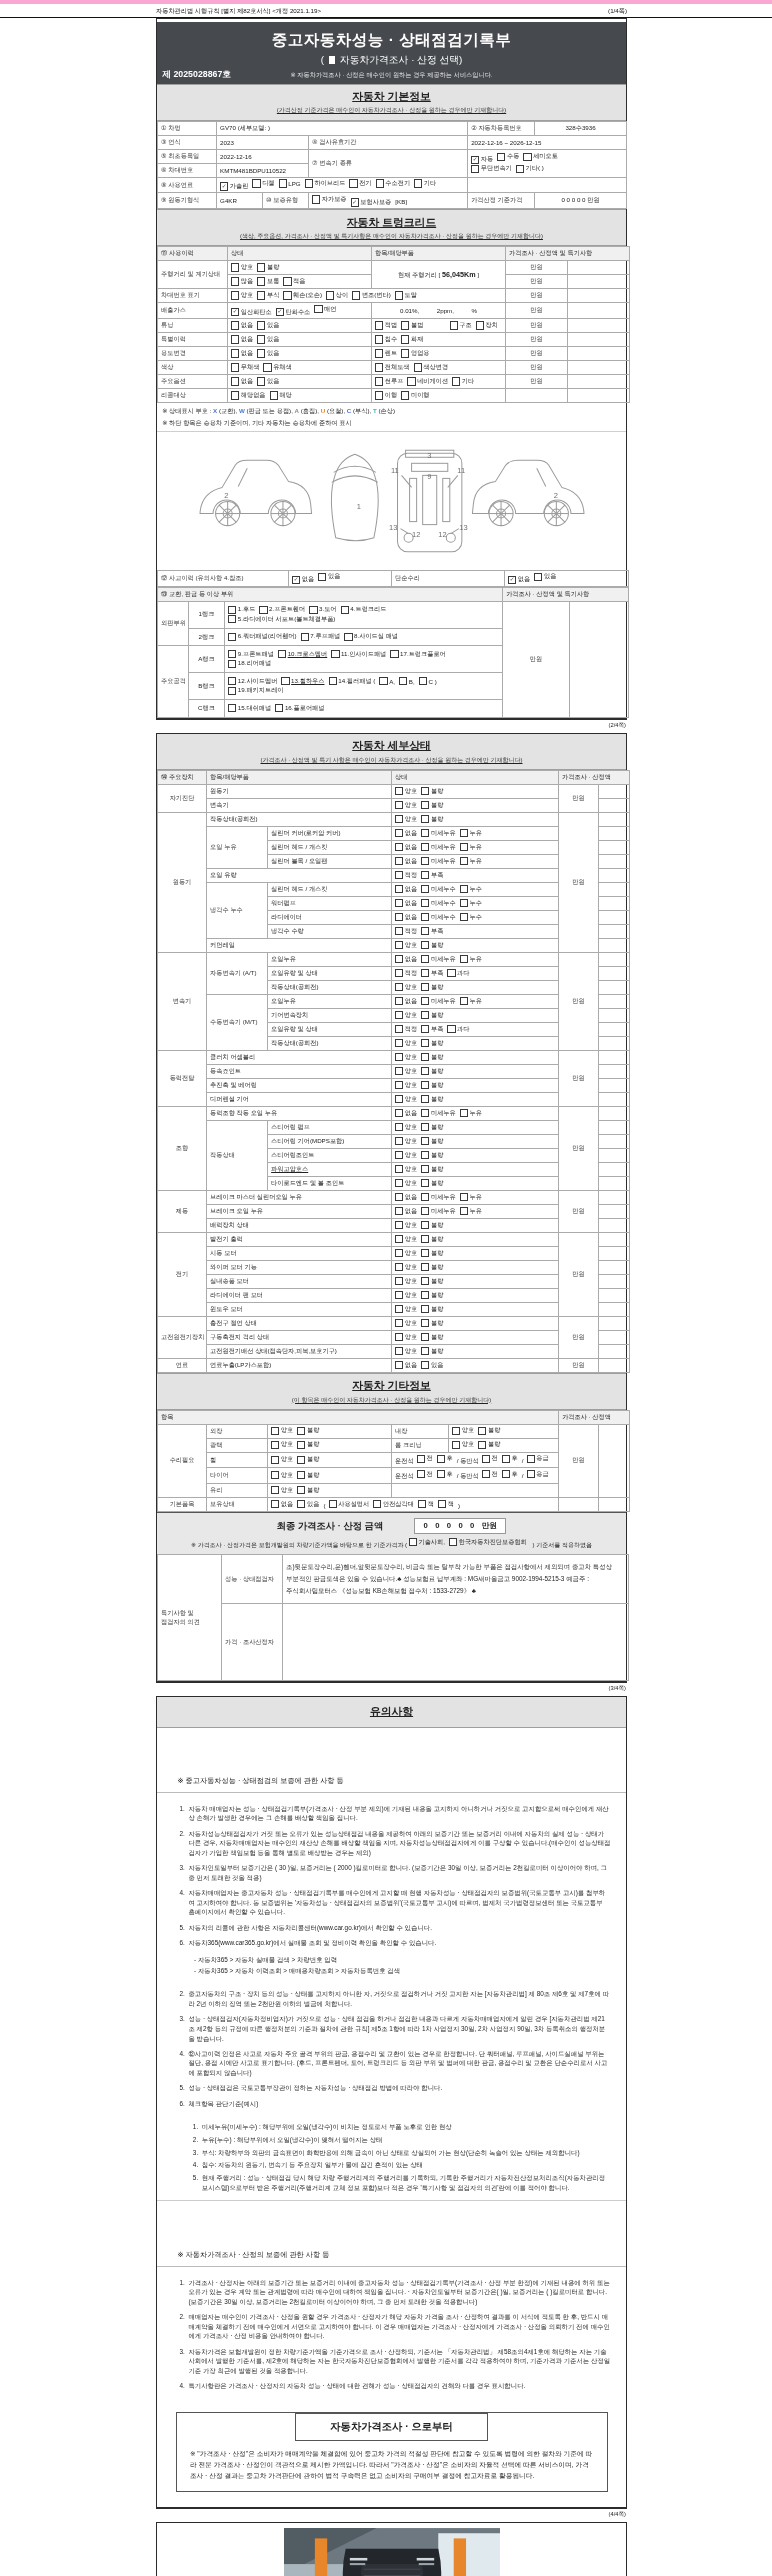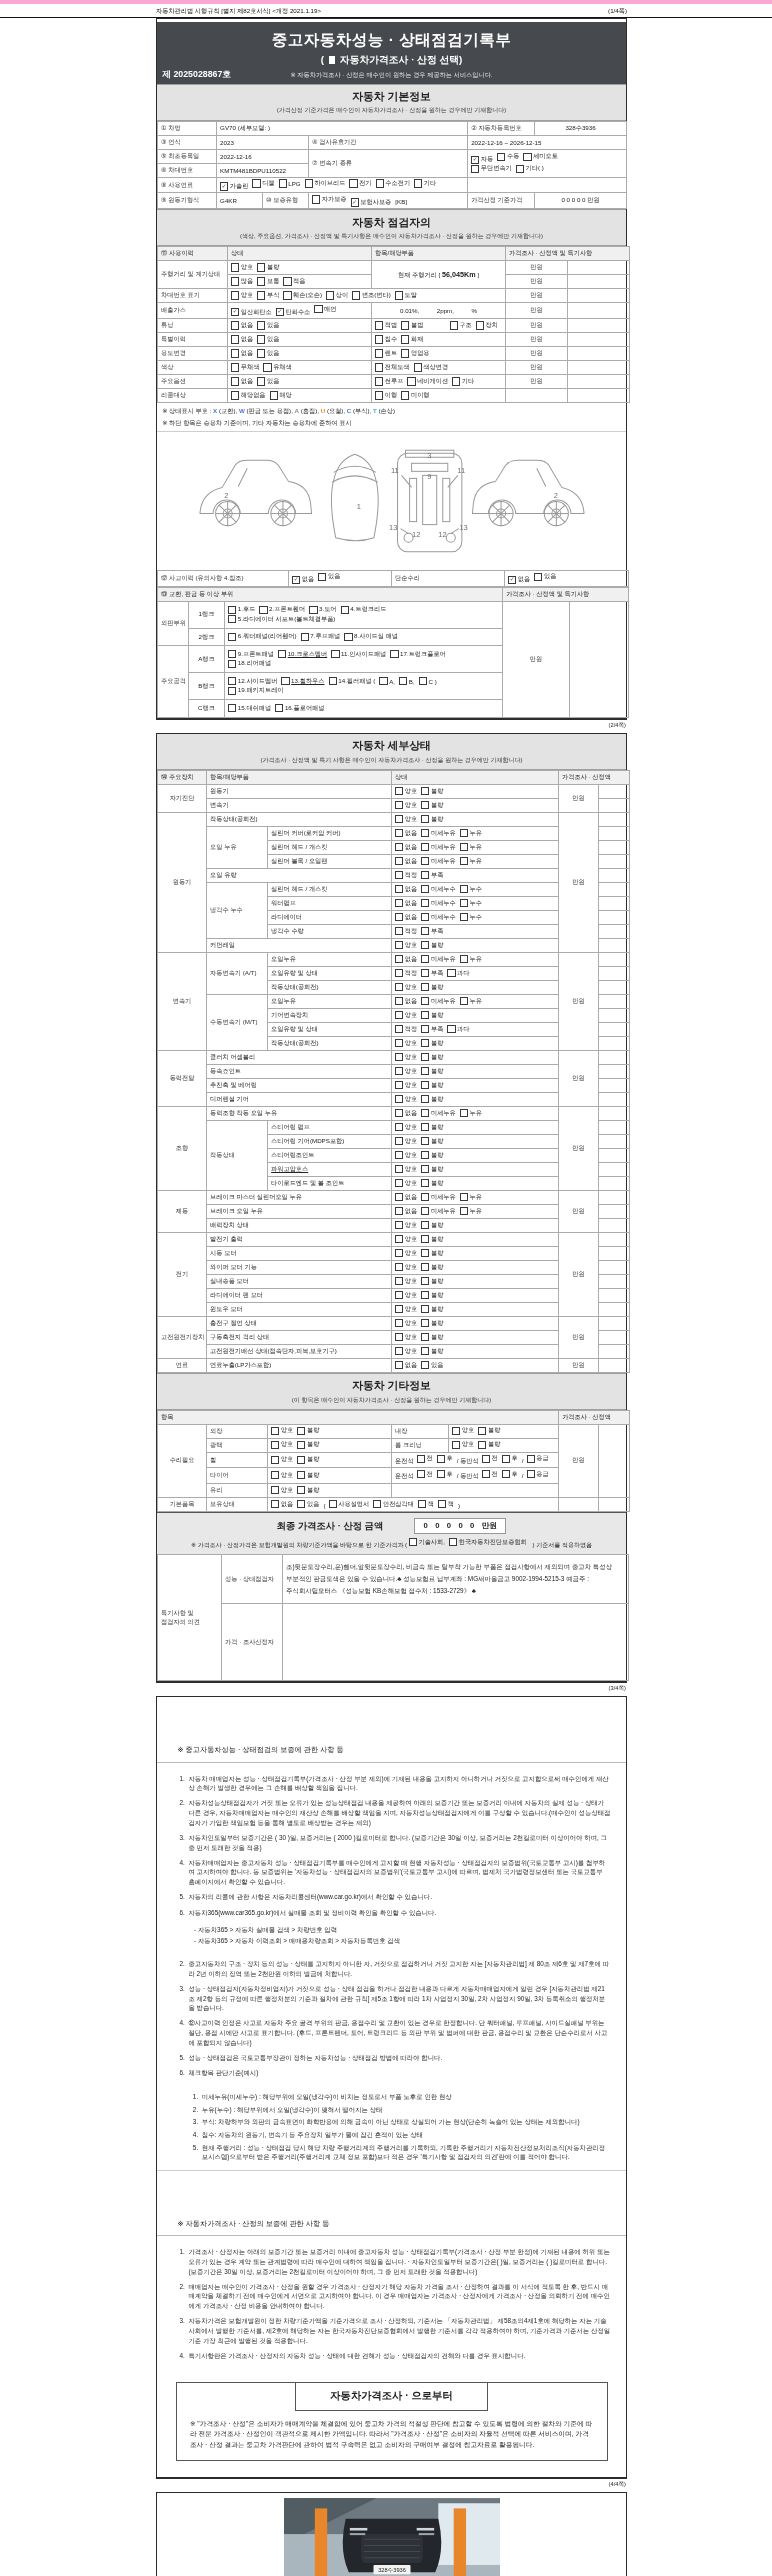--- a/index.html
+++ b/index.html
@@ -7,26 +7,26 @@
           font-family:"Liberation Sans","DejaVu Sans",sans-serif;color:#222;border-top:4px solid #f9a8d4;}
   .col{width:471px;margin-left:156px;}
   .topline{display:flex;justify-content:space-between;font-size:6.2px;color:#111;padding-top:2.6px;}
   .fullrule{border-top:1px solid #111;width:773px;margin-top:1.5px;}
   .pagebox{border-left:1px solid #2c2c2c;border-right:1px solid #2c2c2c;border-top:1.5px solid #2c2c2c;
            border-bottom:2.6px solid #2c2c2c;background:#fff;}
   .marker{text-align:right;font-size:5.7px;color:#222;padding:2.1px 1px 3.1px 0;}
   
   .dhead{background:#46494e;color:#fff;text-align:center;padding:7.2px 0 4.1px;position:relative;margin-top:3.1px;}
   .dhead h1{margin:1px 0 3.1px;font-size:15.5px;letter-spacing:0.5px;}
-  .dhead .sub{font-size:9.8px;font-weight:bold;margin:1px 0 3.1px;}
+  .dhead .sub{font-size:9.8px;font-weight:normal;margin:1px 0 3.1px;}
   .wbox{display:inline-block;width:6.7px;height:8.8px;background:#fff;margin:0 4.6px;vertical-align:-1px;}
   .dhead .note{font-size:6.2px;color:#e8e8e8;}
   .docno{position:absolute;left:5.2px;bottom:3.1px;font-size:8.8px;font-weight:bold;}
   
-  .band{background:#e3e3e3;text-align:center;padding:5.2px 0 4.1px;border-bottom:0.5px solid #9f9f9f;border-top:0.5px solid #9f9f9f;}
+  .band{background:#e3e3e3;text-align:center;padding:5.2px 0 4.1px;border-bottom:0.5px solid #9f9f9f;border-top:0.5px solid #9f9f9f;text-decoration:underline;}
   .band .t{font-size:10.8px;font-weight:bold;}
   .band .n{font-size:6px;margin-top:2.6px;color:#333;}
   
   table{border-collapse:collapse;width:100%;table-layout:fixed;}
   td,th{border:0.5px solid #ababab;font-size:6.2px;padding:1.5px 3.1px;vertical-align:middle;word-break:keep-all;}
   td.lab{color:#333;}
   tr{height:14px;}
   .hdr td{background:#f0f0f0;}
   .ctr{text-align:center;}
   .price{text-align:center;color:#333;}
@@ -172,21 +172,21 @@
                   <span class="bx">✓</span>
                   <span>보험사보증</span>
                 </span><span class="plain">[KB]</span></td>
           <td class="lab">가격산정 기준가격</td>
           <td colspan="2" class="ctr">0 0 0 0 0 만원</td>
         </tr>
       </tbody>
         </table>
 
       <div class="band">
-        <div class="t">자동차 점검자의</div>
+        <div class="t">자동차 트렁크리드</div>
         <div class="n">(색상, 주요옵션, 가격조사 · 산정액 및 특기사항은 매수인이 자동차가격조사 · 산정을 원하는 경우에만 기재합니다)</div>
       </div>
 
       <table>
         <colgroup>
             <col style="width:70px">
             <col style="width:144px">
             <col style="width:134px">
             <col style="width:62px">
             <col style="width:62px">
@@ -1340,20 +1340,23 @@
         <tr style="height:77px">
           <td class="lab">가격 · 조사산정자</td>
           <td></td>
         </tr>
       </tbody>
         </table>
     </div>
     <div class="marker">(3/4쪽)</div>
 
     <div class="pagebox">
+      <div class="band" style="border-top:none;padding:8.2px 0 7.2px">
+        <div class="t">유의사항</div>
+      </div>
       <div class="sect-title">※ 중고자동차성능 · 상태점검의 보증에 관한 사항 등</div>
       <div style="padding:5.2px 0 1px">
           <div class="nitem">
             <span class="nn">1.</span>
             <span>자동차 매매업자는 성능 · 상태점검기록부(가격조사 · 산정 부분 제외)에 기재된 내용을 고지하지 아니하거나 거짓으로 고지함으로써 매수인에게 재산상 손해가 발생한 경우에는 그 손해를 배상할 책임을 집니다.</span>
           </div>
           <div class="nitem">
             <span class="nn">2.</span>
             <span>자동차성능상태점검자가 거짓 또는 오류가 있는 성능상태점검 내용을 제공하여 아래의 보증기간 또는 보증거리 이내에 자동차의 실제 성능 · 상태가 다른 경우, 자동차매매업자는 매수인의 재산상 손해를 배상할 책임을 지며, 자동차성능상태점검자에게 이를 구상할 수 있습니다.(매수인이 성능상태점검자가 가입한 책임보험 등을 통해 별도로 배상받는 경우는 제외)</span>
           </div>

